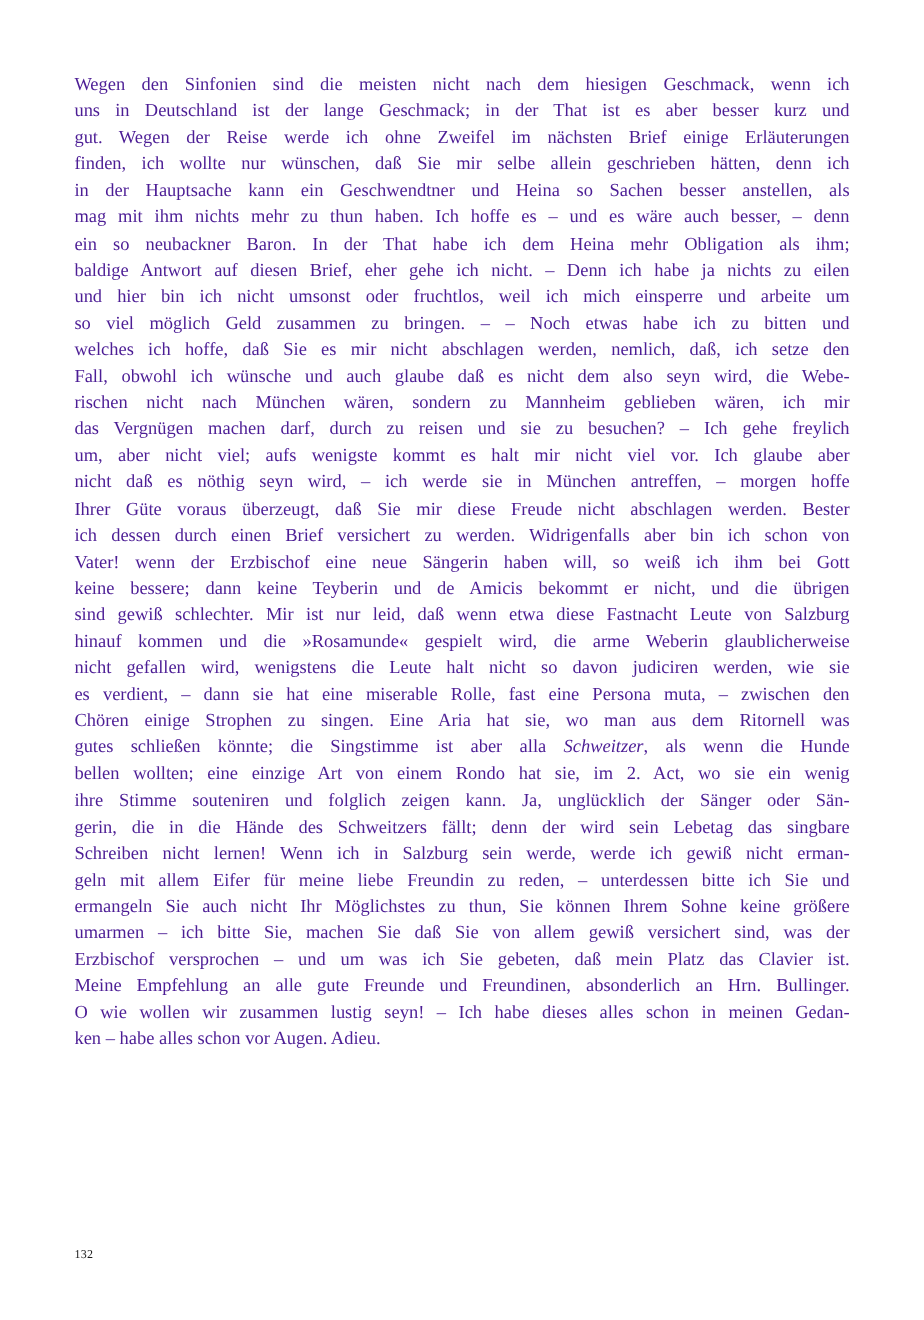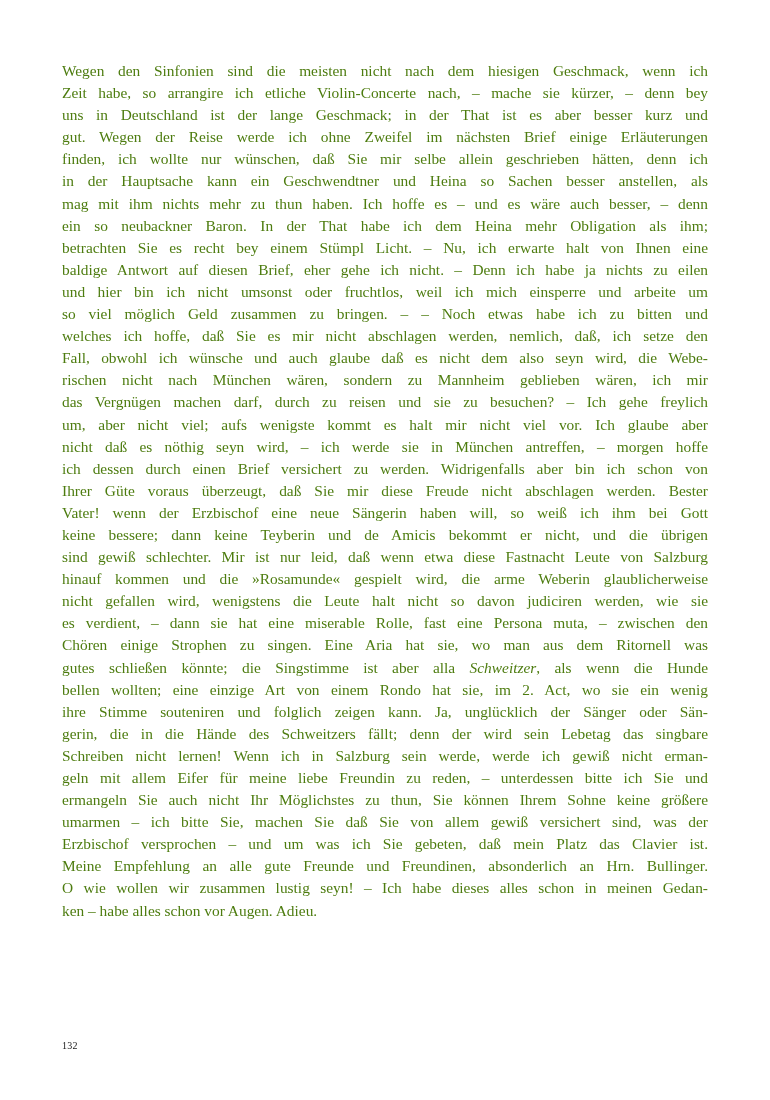--- a/index.html
+++ b/index.html
@@ -26,21 +26,21 @@
     width: 646px;
   }
   .body-line {
     font-size: 15.4px;
     line-height: 22.1px;
     text-align: justify;
     text-align-last: justify;
     white-space: pre;
     letter-spacing: 0;
     margin: 0;
-    color: #4d7c0f;
+    color: #4c1d95;
   }
   .body-line.last-line {
     text-align: left;
     text-align-last: left;
   }
   .body-line i {
   }
   .folio {
     position: absolute;
     left: 62px;
@@ -51,39 +51,37 @@
     letter-spacing: 0.2px;
   }
 </style>
 </head>
 <body>
 
 <div class="page">
 
   <div class="text-block" id="body-block">
       <div class="body-line">Wegen den Sinfonien sind die meisten nicht nach dem hiesigen Geschmack, wenn ich</div>
-      <div class="body-line">Zeit habe, so arrangire ich etliche Violin-Concerte nach, – mache sie kürzer, – denn bey</div>
       <div class="body-line">uns in Deutschland ist der lange Geschmack; in der That ist es aber besser kurz und</div>
       <div class="body-line">gut. Wegen der Reise werde ich ohne Zweifel im nächsten Brief einige Erläuterungen</div>
       <div class="body-line">finden, ich wollte nur wünschen, daß Sie mir selbe allein geschrieben hätten, denn ich</div>
       <div class="body-line">in der Hauptsache kann ein Geschwendtner und Heina so Sachen besser anstellen, als</div>
       <div class="body-line">mag mit ihm nichts mehr zu thun haben. Ich hoffe es – und es wäre auch besser, – denn</div>
       <div class="body-line">ein so neubackner Baron. In der That habe ich dem Heina mehr Obligation als ihm;</div>
-      <div class="body-line">betrachten Sie es recht bey einem Stümpl Licht. – Nu, ich erwarte halt von Ihnen eine</div>
       <div class="body-line">baldige Antwort auf diesen Brief, eher gehe ich nicht. – Denn ich habe ja nichts zu eilen</div>
       <div class="body-line">und hier bin ich nicht umsonst oder fruchtlos, weil ich mich einsperre und arbeite um</div>
       <div class="body-line">so viel möglich Geld zusammen zu bringen. – – Noch etwas habe ich zu bitten und</div>
       <div class="body-line">welches ich hoffe, daß Sie es mir nicht abschlagen werden, nemlich, daß, ich setze den</div>
       <div class="body-line">Fall, obwohl ich wünsche und auch glaube daß es nicht dem also seyn wird, die Webe-</div>
       <div class="body-line">rischen nicht nach München wären, sondern zu Mannheim geblieben wären, ich mir</div>
       <div class="body-line">das Vergnügen machen darf, durch zu reisen und sie zu besuchen? – Ich gehe freylich</div>
       <div class="body-line">um, aber nicht viel; aufs wenigste kommt es halt mir nicht viel vor. Ich glaube aber</div>
       <div class="body-line">nicht daß es nöthig seyn wird, – ich werde sie in München antreffen, – morgen hoffe</div>
+      <div class="body-line">Ihrer Güte voraus überzeugt, daß Sie mir diese Freude nicht abschlagen werden. Bester</div>
       <div class="body-line">ich dessen durch einen Brief versichert zu werden. Widrigenfalls aber bin ich schon von</div>
-      <div class="body-line">Ihrer Güte voraus überzeugt, daß Sie mir diese Freude nicht abschlagen werden. Bester</div>
       <div class="body-line">Vater! wenn der Erzbischof eine neue Sängerin haben will, so weiß ich ihm bei Gott</div>
       <div class="body-line">keine bessere; dann keine Teyberin und de Amicis bekommt er nicht, und die übrigen</div>
       <div class="body-line">sind gewiß schlechter. Mir ist nur leid, daß wenn etwa diese Fastnacht Leute von Salzburg</div>
       <div class="body-line">hinauf kommen und die »Rosamunde« gespielt wird, die arme Weberin glaublicherweise</div>
       <div class="body-line">nicht gefallen wird, wenigstens die Leute halt nicht so davon judiciren werden, wie sie</div>
       <div class="body-line">es verdient, – dann sie hat eine miserable Rolle, fast eine Persona muta, – zwischen den</div>
       <div class="body-line">Chören einige Strophen zu singen. Eine Aria hat sie, wo man aus dem Ritornell was</div>
       <div class="body-line">gutes schließen könnte; die Singstimme ist aber alla <i>Schweitzer</i>, als wenn die Hunde</div>
       <div class="body-line">bellen wollten; eine einzige Art von einem Rondo hat sie, im 2. Act, wo sie ein wenig</div>
       <div class="body-line">ihre Stimme souteniren und folglich zeigen kann. Ja, unglücklich der Sänger oder Sän-</div>

